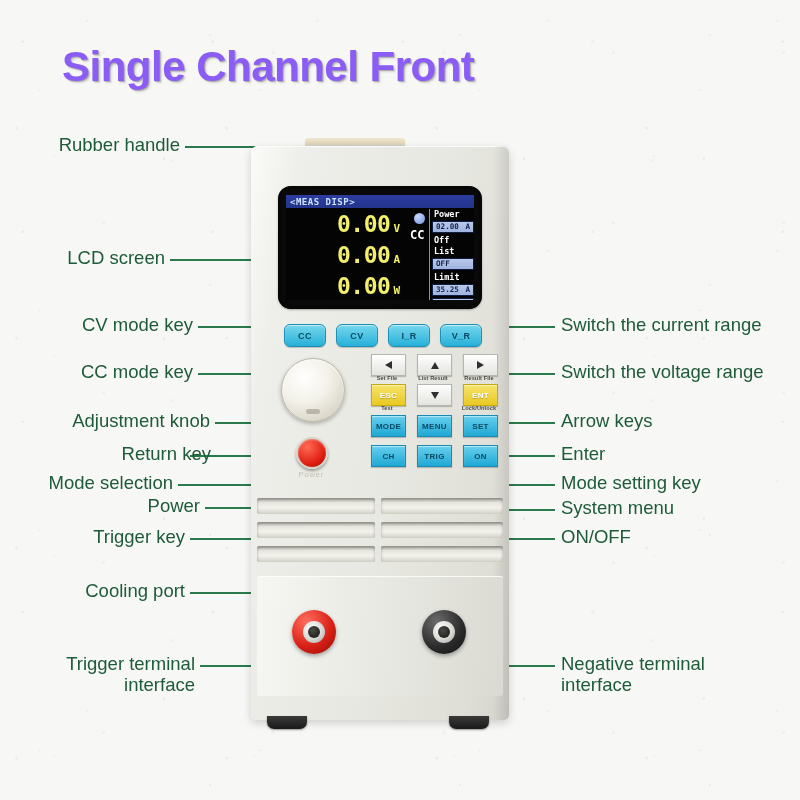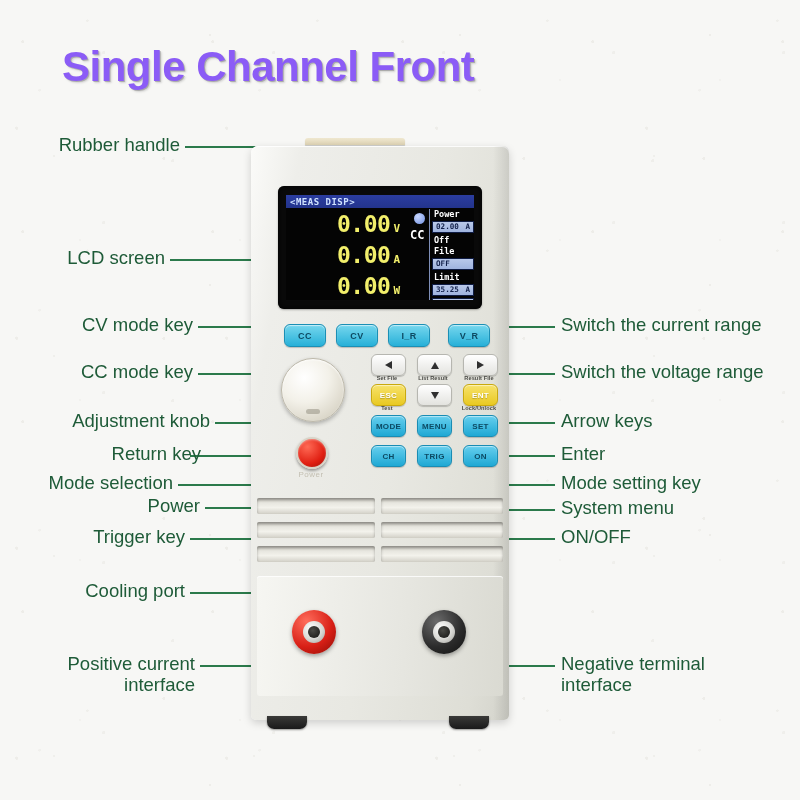--- a/index.html
+++ b/index.html
@@ -85,21 +85,21 @@
     font-size:14.5px;font-weight:bold;color:#3a3a3a;letter-spacing:.2px;
   }
   .spec{
     position:absolute;left:170px;top:1px;
     font-size:7.4px;font-weight:bold;color:#27272a;line-height:1.34;
   }
 
   
   .lcd-bezel{
     position:absolute;left:27px;top:40px;width:204px;height:123px;
-    background:#0a0a0a;border-radius:6px;
+    background:#0a0a0a;border-radius:13px;
     box-shadow:inset 0 0 6px rgba(0,0,0,.9),0 1px 2px rgba(0,0,0,.3);
   }
   .lcd{
     position:absolute;left:8px;top:9px;width:188px;height:105px;
     background:#040404;overflow:hidden;
     font-family:"DejaVu Sans Mono", monospace;
   }
   .lcd-title{
     position:absolute;left:0;top:0;width:188px;height:13px;
     background:linear-gradient(#2b3da0,#23348c);
@@ -164,21 +164,21 @@
     box-shadow:0 2px 3px rgba(0,0,0,.35), inset 0 1px 2px rgba(255,255,255,.4);
   }
   .power-text{
     position:absolute;left:36px;top:324px;width:48px;text-align:center;
     font-size:8px;color:#c3bfb2;letter-spacing:.5px;
   }
 
   
   .keypad{position:absolute;left:120px;top:208px;width:126px;height:126px;}
   .kbtn{
-    position:absolute;width:33px;height:20px;border-radius:6px;
+    position:absolute;width:33px;height:20px;border-radius:0;
     display:flex;align-items:center;justify-content:center;
     font-size:8px;font-weight:bold;letter-spacing:.3px;
     box-shadow:inset 0 1px 1px rgba(255,255,255,.55),0 1px 1px rgba(0,0,0,.2);
   }
   .kbtn.arrow{
     background:linear-gradient(#ffffff,#e3e3df);
     border:1px solid #b6b6b0;color:#333;
   }
   .kbtn.yellow{
     background:linear-gradient(#f7e26a,#e9c922);
@@ -273,26 +273,26 @@
 <div class="lead v" style="left:373px;top:409px;height:35px;"></div>
 <div class="lead v" style="left:440px;top:509px;height:16px;"></div>
 <div class="lead v" style="left:410px;top:538px;height:14px;"></div>
 <div class="lead v" style="left:320px;top:578px;height:14px;"></div>
 
 <div class="callout left" style="left:0px;top:135px;width:180px;">Rubber handle</div>
 <div class="callout left" style="left:0px;top:248px;width:165px;">LCD screen</div>
 <div class="callout left" style="left:0px;top:315px;width:193px;">CV mode key</div>
 <div class="callout left" style="left:0px;top:362px;width:193px;">CC mode key</div>
 <div class="callout left" style="left:0px;top:411px;width:210px;">Adjustment knob</div>
-<div class="callout left" style="left:16px;top:444px;width:185px;">Return key</div>
+<div class="callout left" style="left:0px;top:444px;width:185px;padding-left:26px;">Return key</div>
 <div class="callout left" style="left:0px;top:473px;width:173px;">Mode selection</div>
 <div class="callout left" style="left:0px;top:496px;width:200px;">Power</div>
 <div class="callout left" style="left:0px;top:527px;width:185px;">Trigger key</div>
 <div class="callout left" style="left:0px;top:581px;width:185px;">Cooling port</div>
-<div class="callout left" style="left:0px;top:654px;width:195px;">Positive current
+<div class="callout left" style="left:0px;top:654px;width:195px;">Trigger terminal
 interface</div>
 
 <div class="callout right" style="left:561px;top:315px;">Switch the current range</div>
 <div class="callout right" style="left:561px;top:362px;">Switch the voltage range</div>
 <div class="callout right" style="left:561px;top:411px;">Arrow keys</div>
 <div class="callout right" style="left:561px;top:444px;">Enter</div>
 <div class="callout right" style="left:561px;top:473px;">Mode setting key</div>
 <div class="callout right" style="left:561px;top:498px;">System menu</div>
 <div class="callout right" style="left:561px;top:527px;">ON/OFF</div>
 <div class="callout right" style="left:561px;top:654px;">Negative terminal
@@ -325,21 +325,21 @@
       <div class="cc-label">CC</div>
 
       <div class="lcd-divider"></div>
 
       <div class="side-panel">
         <div class="sp-head">Power</div>
         <div class="sp-val">
           <span>02.00</span>
           <span>A</span>
         </div>
-        <div class="sp-head">Off File</div>
+        <div class="sp-head">Off List</div>
         <div class="sp-val">
           <span>OFF</span>
           <span></span>
         </div>
         <div class="sp-head">Limit</div>
         <div class="sp-val">
           <span>35.25</span>
           <span>A</span>
         </div>
         <div class="sp-val">
@@ -348,21 +348,21 @@
         </div>
 
       </div>
     </div>
   </div>
 
   <div class="modekeys">
     <div class="mkey" style="left:0px;">CC</div>
     <div class="mkey" style="left:52px;">CV</div>
     <div class="mkey" style="left:104px;">I_R</div>
-    <div class="mkey" style="left:164px;">V_R</div>
+    <div class="mkey" style="left:156px;">V_R</div>
   </div>
 
   <div class="knob"></div>
   <div class="power-btn"></div>
   <div class="power-text">Power</div>
 
   <div class="keypad">
 
     <div class="kbtn arrow" style="left:0px;top:0px;">
       <span class="tri tri-l"></span>

